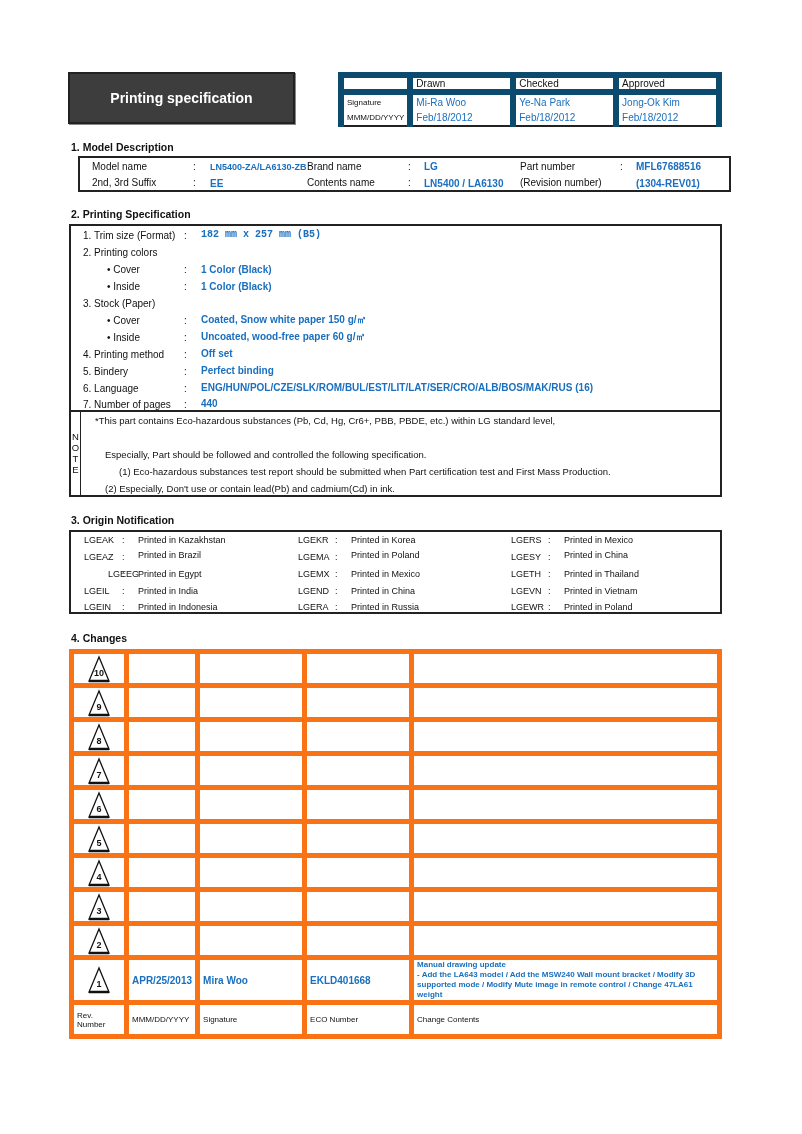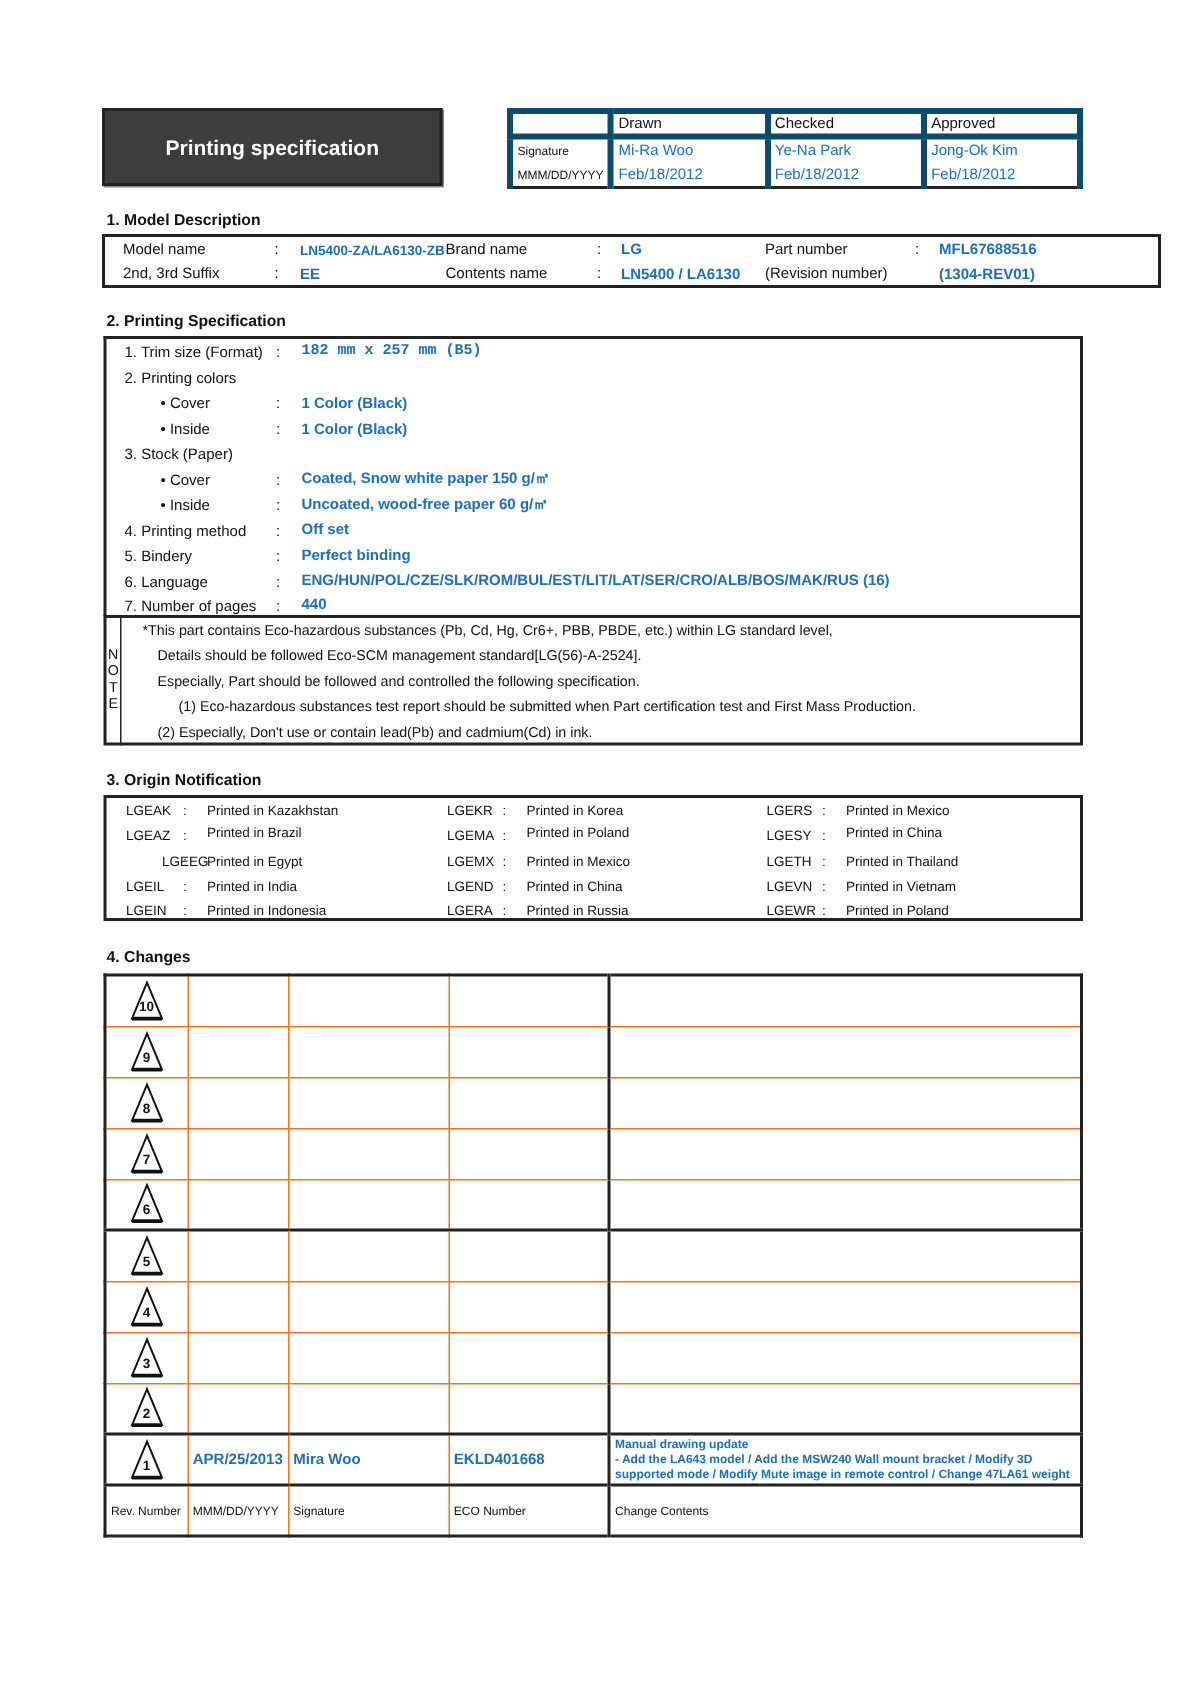--- a/index.html
+++ b/index.html
@@ -6,46 +6,46 @@
   body { width: 802px; height: 1134px; background: #fff; font-family: "Liberation Sans", sans-serif; color: #111; position: relative; overflow: hidden; }
   .abs { position: absolute; }
   .blue { color: #1a6fbf; }
   .bold { font-weight: bold; }
 
   
   #title-box { left: 68px; top: 72px; width: 227px; height: 52px; background: #3d3d3d; border: 2px solid #222; box-shadow: 1px 1px 0 #888; display: flex; align-items: center; justify-content: center; color: #fff; font-weight: bold; font-size: 14px; }
 
   
   #approval { left: 338px; top: 72px; width: 384px; border-collapse: collapse; font-size: 10px; }
-  #approval td { border: 4px solid #0c4a6e; height: 17px; padding: 0 3px; vertical-align: middle; }
+  #approval td { border: 6px solid #0c4a6e; height: 17px; padding: 0 3px; vertical-align: middle; }
   #approval tr:nth-child(2) td, #approval tr:nth-child(3) td { border-top: none; border-bottom: none; }
   #approval tr:nth-child(3) td { border-bottom: 2px solid #222; }
   #approval td.lbl { font-size: 8px; width: 63px; }
   #approval td.col { width: 107px; }
   #approval { border: 2px solid #222; }
 
   .section-title { font-size: 10.5px; font-weight: bold; }
 
   .box { border: 2px solid #222; }
 
   
-  #model-box { left: 68px; top: 156px; width: 706px; height: 36px; font-size: 10px; }
+  #model-box { left: 78px; top: 156px; width: 653px; height: 36px; font-size: 10px; }
   .mrow { position: absolute; height: 16px; line-height: 16px; white-space: nowrap; }
 
   
   #spec-box { left: 69px; top: 224px; width: 653px; height: 187px; font-size: 10px; border-bottom: none; }
   #note-box { left: 69px; top: 410px; width: 653px; height: 87px; font-size: 9.5px; }
   .srow { position: absolute; height: 17px; line-height: 17px; white-space: nowrap; }
 
   
   #origin-box { left: 69px; top: 530px; width: 653px; height: 84px; font-size: 9px; }
 
   
   #changes { left: 69px; top: 649px; width: 653px; border-collapse: collapse; border: 2px solid #222; }
-  #changes td { border: 1px solid #f97316; height: 34px; padding: 0 3px; vertical-align: middle; font-size: 10px; }
+  #changes td { border: 5px solid #f97316; height: 34px; padding: 0 3px; vertical-align: middle; font-size: 10px; }
   #changes td.c-content { border-left: 2px solid #222; }
   #changes tr.thick td { border-top: 2px solid #222; }
   #changes td.c-rev { width: 55px; text-align: center; }
   #changes td.c-date { width: 64px; }
   #changes td.c-sig { width: 107px; }
   #changes td.c-eco { width: 107px; }
   #changes tr.hdr td { height: 34px; font-size: 8px; color: #111; border-top: 2px solid #222; }
   .tri { display: inline-block; width: 26px; height: 26px; position: relative; }
   .tri svg { position: absolute; left: 0; top: 0; }
   .tri span { position: absolute; left: 0; width: 26px; top: 13px; text-align: center; font-size: 9px; font-weight: bold; }
@@ -145,21 +145,20 @@
 </div>
 
 <div id="note-box" class="abs box">
   <div class="abs" style="left:0;top:0;width:10px;height:85px;border-right:1px solid #222;font-size:9.5px;line-height:11px;text-align:center;padding-top:19px;">
     <div>N</div>
     <div>O</div>
     <div>T</div>
     <div>E</div>
   </div>
   <div class="srow" style="left:24px;top:0px;">*This part contains Eco-hazardous substances (Pb, Cd, Hg, Cr6+, PBB, PBDE, etc.) within LG standard level,</div>
-  <div class="srow" style="left:34px;top:17px;">Details should be followed Eco-SCM management standard[LG(56)-A-2524].</div>
   <div class="srow" style="left:34px;top:34px;">Especially, Part should be followed and controlled the following specification.</div>
   <div class="srow" style="left:48px;top:51px;">(1) Eco-hazardous substances test report should be submitted when Part certification test and First Mass Production.</div>
   <div class="srow" style="left:34px;top:68px;">(2) Especially, Don't use or contain lead(Pb) and cadmium(Cd) in ink.</div>
 </div>
 
 <div class="abs section-title" style="left:71px;top:514px;">3. Origin Notification</div>
 <div id="origin-box" class="abs box">
 
   <div class="srow" style="left:13px;top:0px;">LGEAK</div>
   <div class="srow" style="left:51px;top:0px;">:</div>

